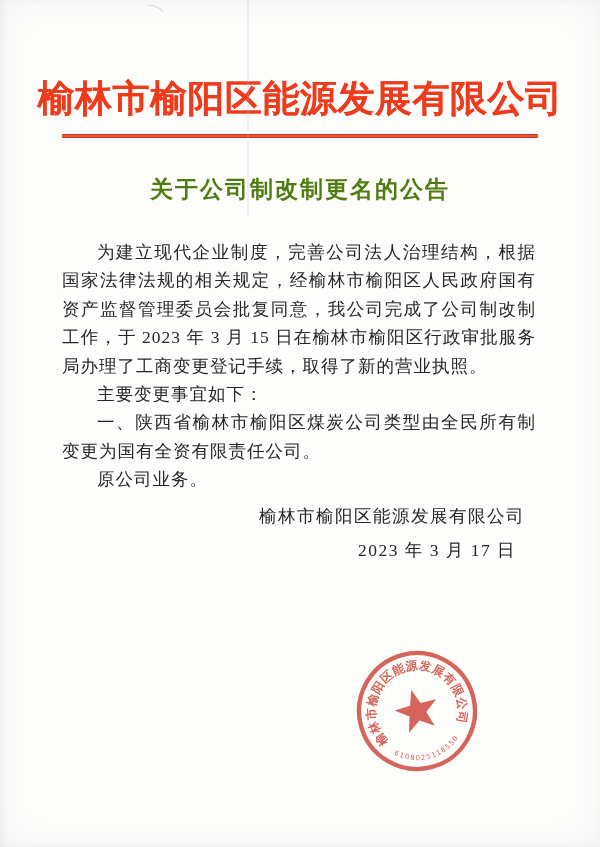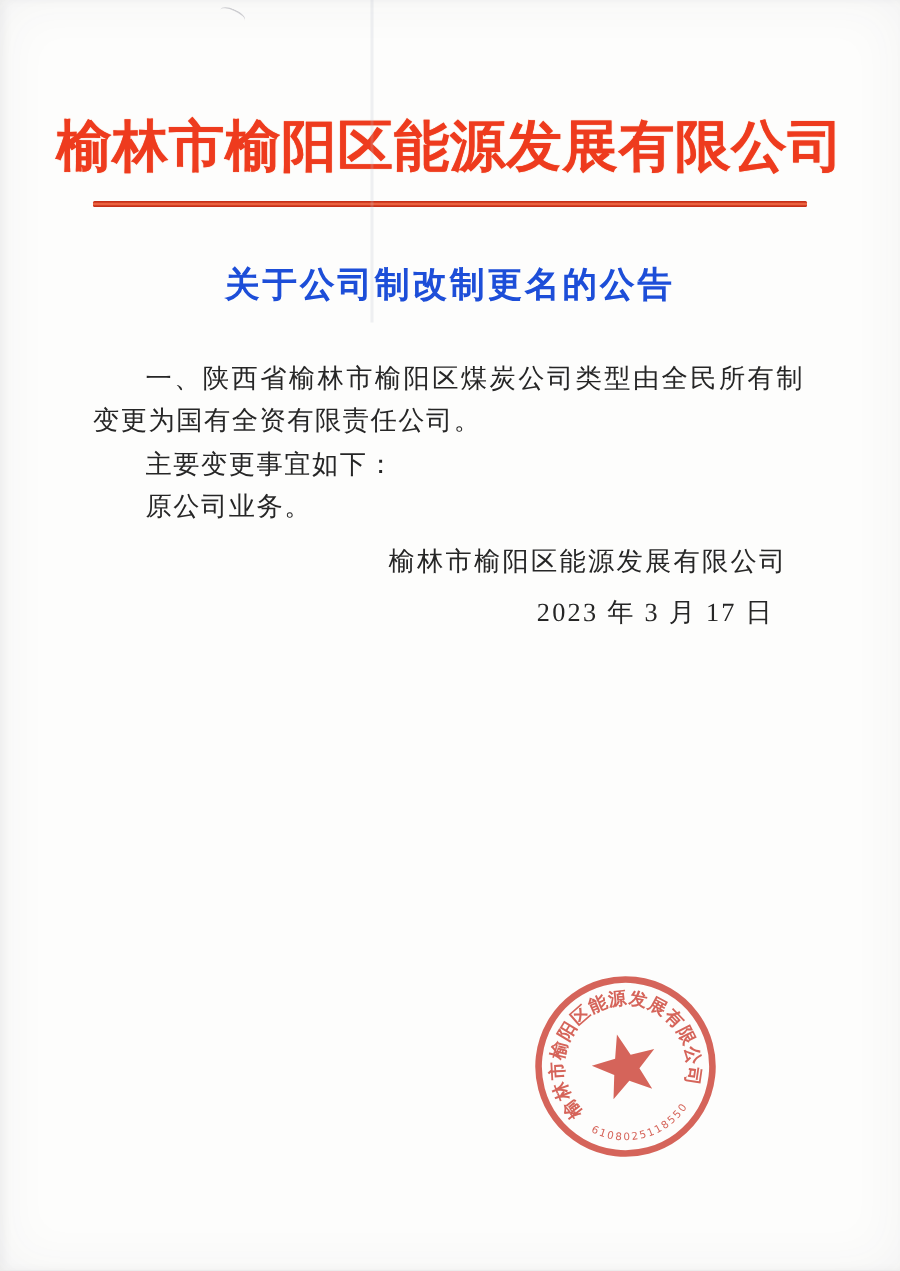--- a/index.html
+++ b/index.html
@@ -29,21 +29,21 @@
     margin: 12px 62px 0 62px;
     height: 4px;
     background: linear-gradient(#c63018 18%, #f9744e 50%, #c63018 82%);
     border-radius: 1px;
   }
   .doc-title {
     margin-top: 36px;
     text-align: center;
     font-size: 23px;
     font-weight: bold;
-    color: #1d4ed8;
+    color: #4d7c0f;
     letter-spacing: 2px;
   }
   .doc-body {
     margin: 33px 64px 0 62px;
     font-size: 17.5px;
     line-height: 28.4px;
     text-align: justify;
     letter-spacing: 1px;
     color: #262626;
   }
@@ -81,22 +81,23 @@
   <div class="scan-mark"></div>
   <div class="scan-line"></div>
 
   <div class="letterhead">榆林市榆阳区能源发展有限公司</div>
 
   <div class="red-rule"></div>
 
   <div class="doc-title">关于公司制改制更名的公告</div>
 
   <div class="doc-body">
+    <p>为建立现代企业制度，完善公司法人治理结构，根据国家法律法规的相关规定，经榆林市榆阳区人民政府国有资产监督管理委员会批复同意，我公司完成了公司制改制工作，于 2023 年 3 月 15 日在榆林市榆阳区行政审批服务局办理了工商变更登记手续，取得了新的营业执照。</p>
+    <p>主要变更事宜如下：</p>
     <p>一、陕西省榆林市榆阳区煤炭公司类型由全民所有制变更为国有全资有限责任公司。</p>
-    <p>主要变更事宜如下：</p>
     <p>原公司业务。</p>
   </div>
 
   <div class="closing">
     <div class="company">榆林市榆阳区能源发展有限公司</div>
     <div class="date">2023 年 3 月 17 日</div>
   </div>
 
   <svg class="seal" viewBox="0 0 200 200" aria-hidden="true">
     <defs>

